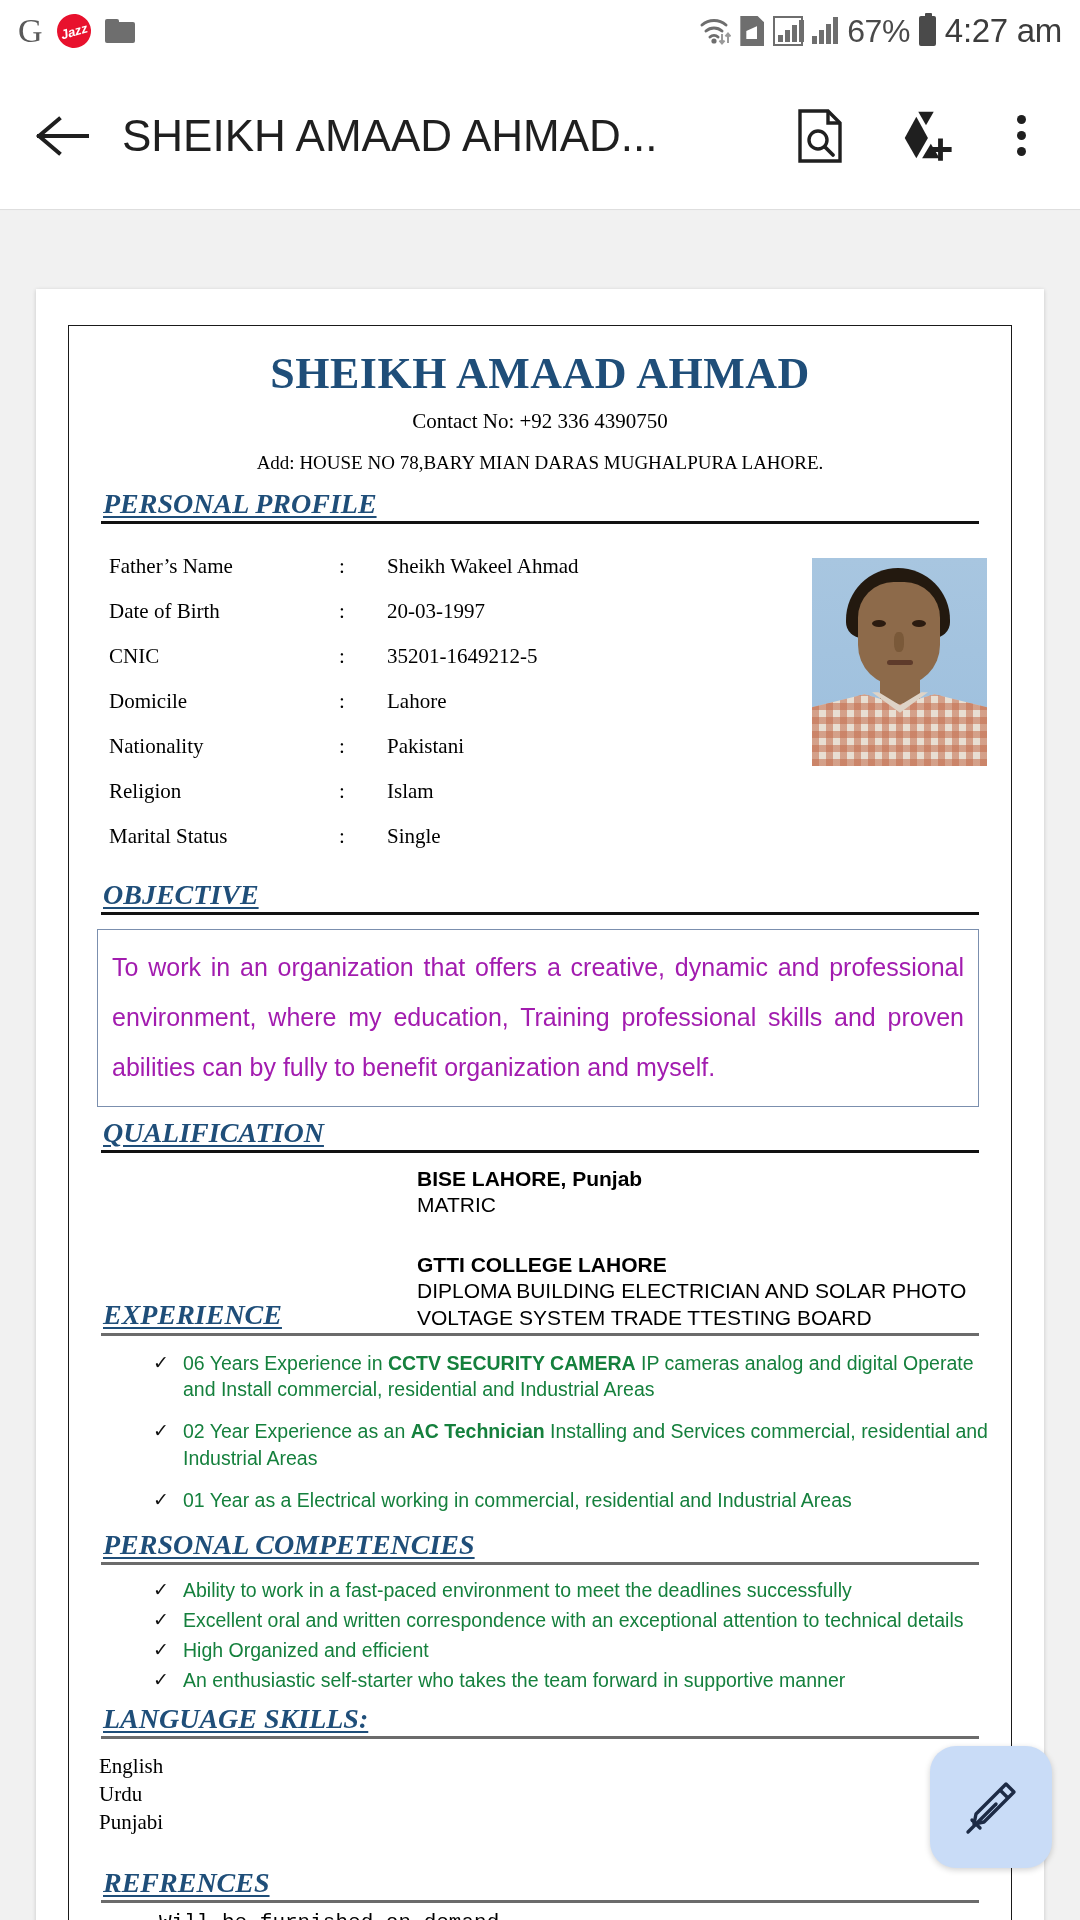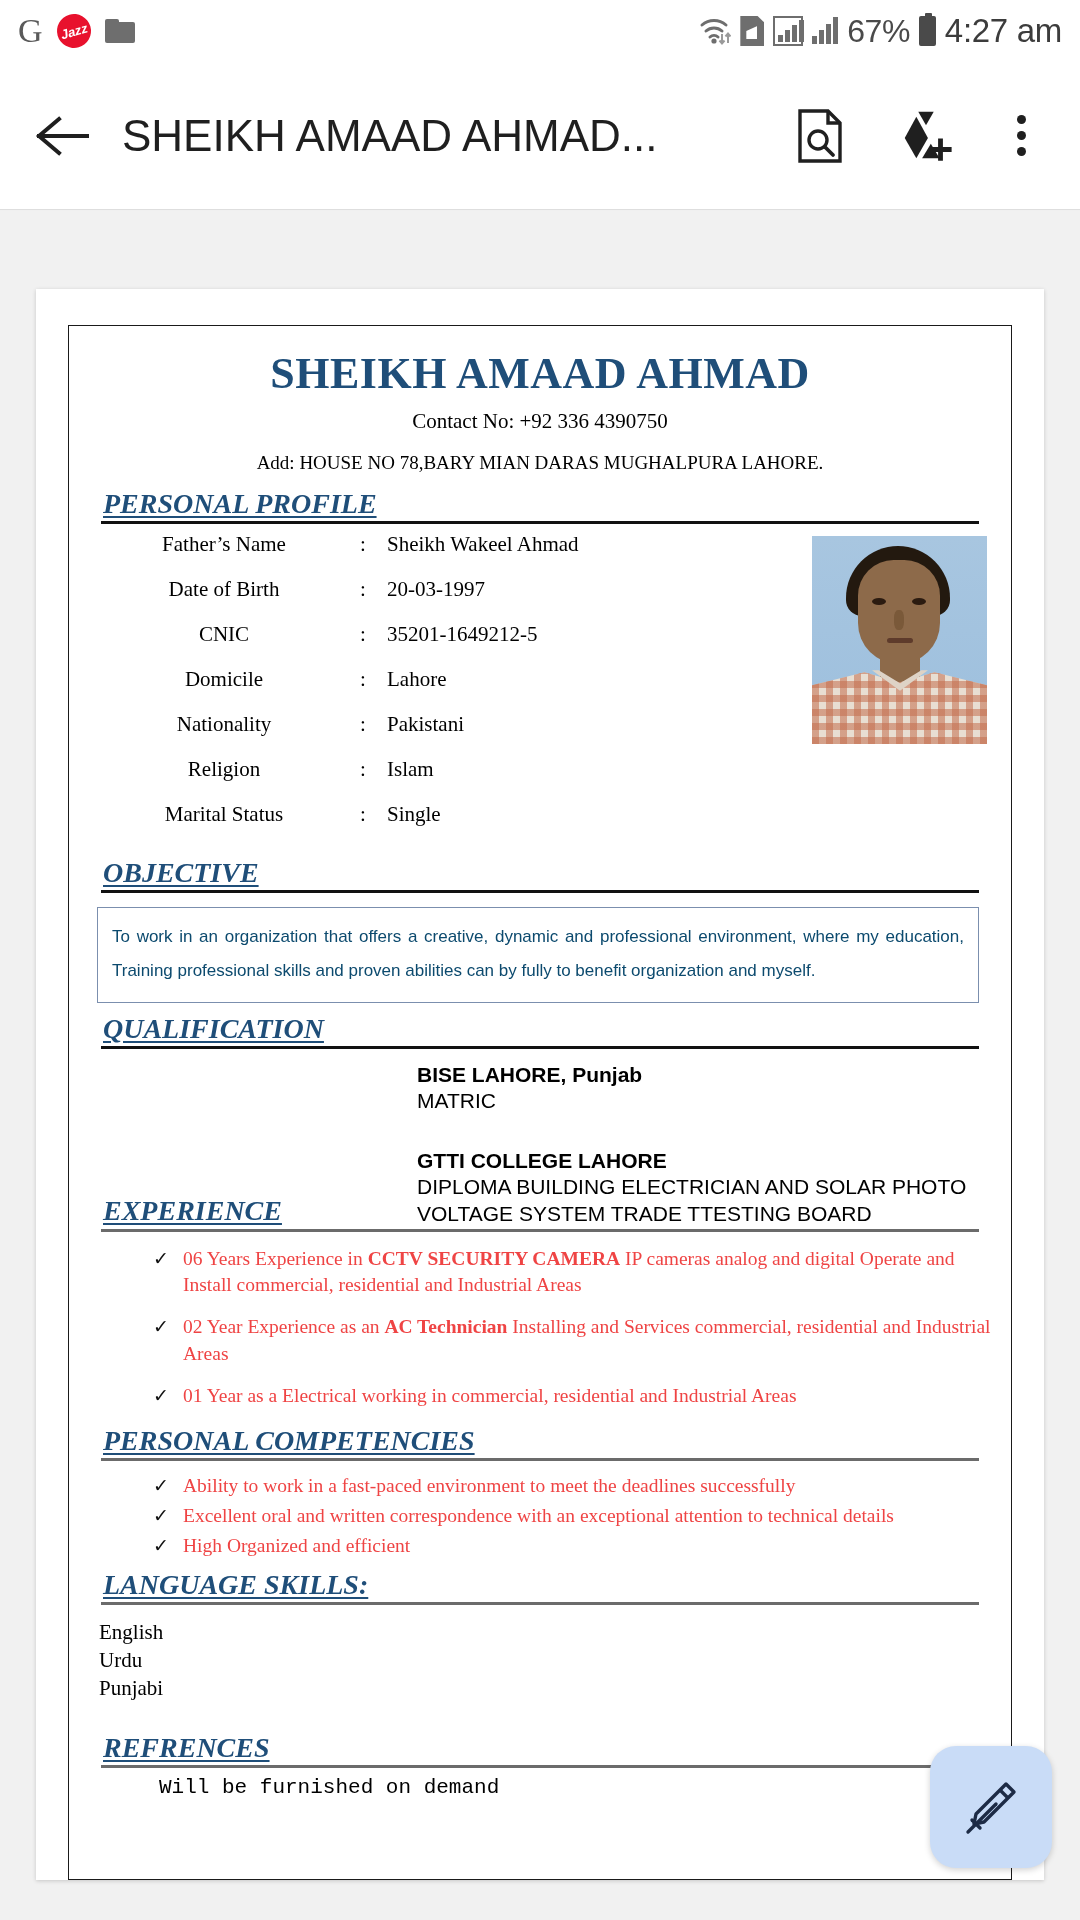--- a/index.html
+++ b/index.html
@@ -91,21 +91,21 @@
   }
 
   .sec-head {
     font-family: "Liberation Serif", serif; font-style: italic; font-weight: bold;
     color: #1f4e79; font-size: 28px; text-decoration: underline;
     text-underline-offset: 3px; padding-left: 16px; display: inline-block;
   }
   .sec-rule { border: 0; border-top: 3px solid #111; margin: 1px 14px 0 14px; }
   .sec-rule.grey { border-top: 3px solid #6b6b6b; }
 
-  .profile { display: flex; margin-top: 8px; text-align: center; }
+  .profile { display: flex; margin-top: 30px; }
   .profile-table { flex: 1; padding-left: 22px; }
   .prow { display: flex; align-items: baseline; margin-bottom: 20px; font-family: "Liberation Serif", serif; font-size: 21px; color: #000; }
   .plabel { width: 230px; }
   .pcolon { width: 48px; }
   .pvalue { }
   .photo {
     width: 175px; height: 208px; margin-right: 6px; margin-top: 4px;
     background: linear-gradient(180deg,#a8c6e0 0%,#a3c3df 45%,#9dbfdd 100%);
     position: relative; overflow: hidden; flex: none;
   }
@@ -123,34 +123,34 @@
       repeating-linear-gradient(0deg, rgba(196,110,78,.55) 0 7px, rgba(255,255,255,0) 7px 14px),
       #e8ded2;
     clip-path: polygon(0 18%, 30% 0, 50% 14%, 70% 0, 100% 18%, 100% 100%, 0 100%);
   }
   .photo .collar { position:absolute; left:60px; bottom:40px; width:56px; height:34px; background:#ded3c6; clip-path: polygon(0 0, 50% 60%, 100% 0, 88% 0, 50% 38%, 12% 0); }
 
   .objective-box {
     border: 1px solid #7b8fae; margin: 14px 14px 0 10px; padding: 12px 14px 14px 14px;
   }
   .objective-box p {
-    font-size: 17px; color: #0c4a6e; line-height: 2.0; text-align: justify;
+    font-size: 25px; color: #a21caf; line-height: 2.0; text-align: justify;
     text-align-last: left;
   }
 
   .qual-wrap { margin-top: 10px; }
   .qual-block { margin-left: 330px; }
   .qual-org { font-size: 21px; font-weight: bold; color: #000; }
   .qual-deg { font-size: 21px; color: #000; line-height: 1.3; }
 
   .exp-row { display: flex; align-items: flex-end; }
   .exp-head-wrap { width: 330px; flex: none; }
 
   ul.cks { list-style: none; margin: 14px 0 0 0; padding-left: 66px; }
-  ul.cks li { position: relative; font-size: 19.5px; color: #ef4444; line-height: 1.34; margin-bottom: 16px; padding-left: 30px; font-family: Liberation Serif, serif; }
+  ul.cks li { position: relative; font-size: 19.5px; color: #15803d; line-height: 1.34; margin-bottom: 16px; padding-left: 30px; }
   ul.cks li::before { content: "\2713"; position: absolute; left: 0; top: 0; font-size: 19px; color: #111; }
   ul.cks.tight li { margin-bottom: 4px; }
   ul.cks b { font-weight: bold; }
 
   .lang-list { font-family: "Liberation Serif", serif; font-size: 21px; color: #000; line-height: 1.32; margin: 14px 0 0 12px; }
   .ref-text { font-family: Liberation Mono, monospace; font-size: 21px; color: #000; margin: 8px 0 0 72px; }
 
   
   .fab {
     position: absolute; right: 28px; bottom: 52px; width: 122px; height: 122px;
@@ -337,20 +337,21 @@
           </li>
         </ul>
 
         <div style="margin-top:14px;">
           <div class="sec-head">PERSONAL COMPETENCIES</div>
           <hr class="sec-rule grey">
           <ul class="cks tight" style="margin-top:12px;">
             <li>Ability to work in a fast-paced environment to meet the deadlines successfully</li>
             <li>Excellent oral and written correspondence with an exceptional attention to technical details</li>
             <li>High Organized and efficient</li>
+            <li>An enthusiastic self-starter who takes the team forward in supportive manner</li>
           </ul>
         </div>
 
         <div style="margin-top:10px;">
           <div class="sec-head">LANGUAGE SKILLS:</div>
           <hr class="sec-rule grey">
           <div class="lang-list">
             <div>English</div>
             <div>Urdu</div>
             <div>Punjabi</div>

